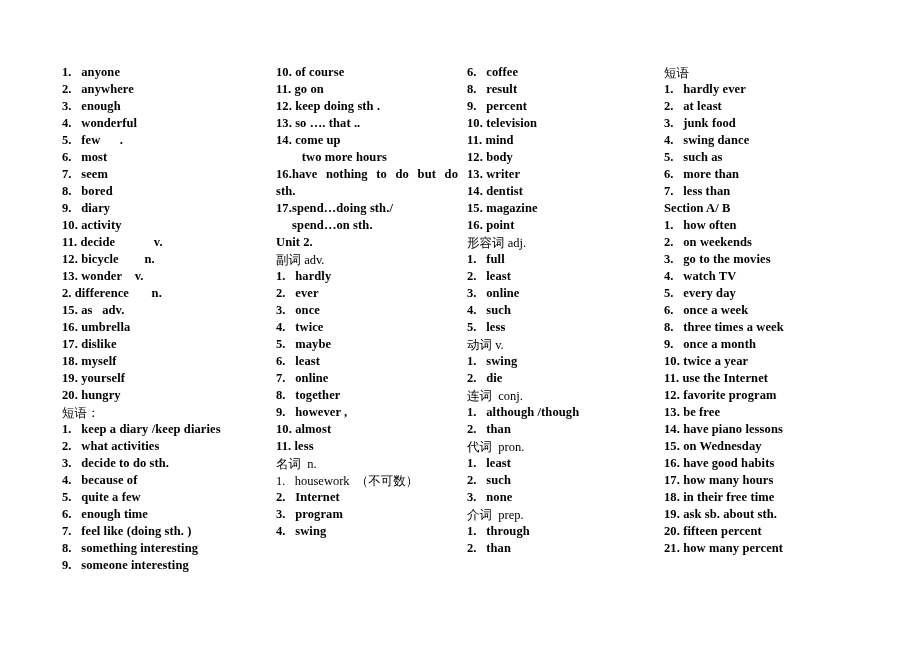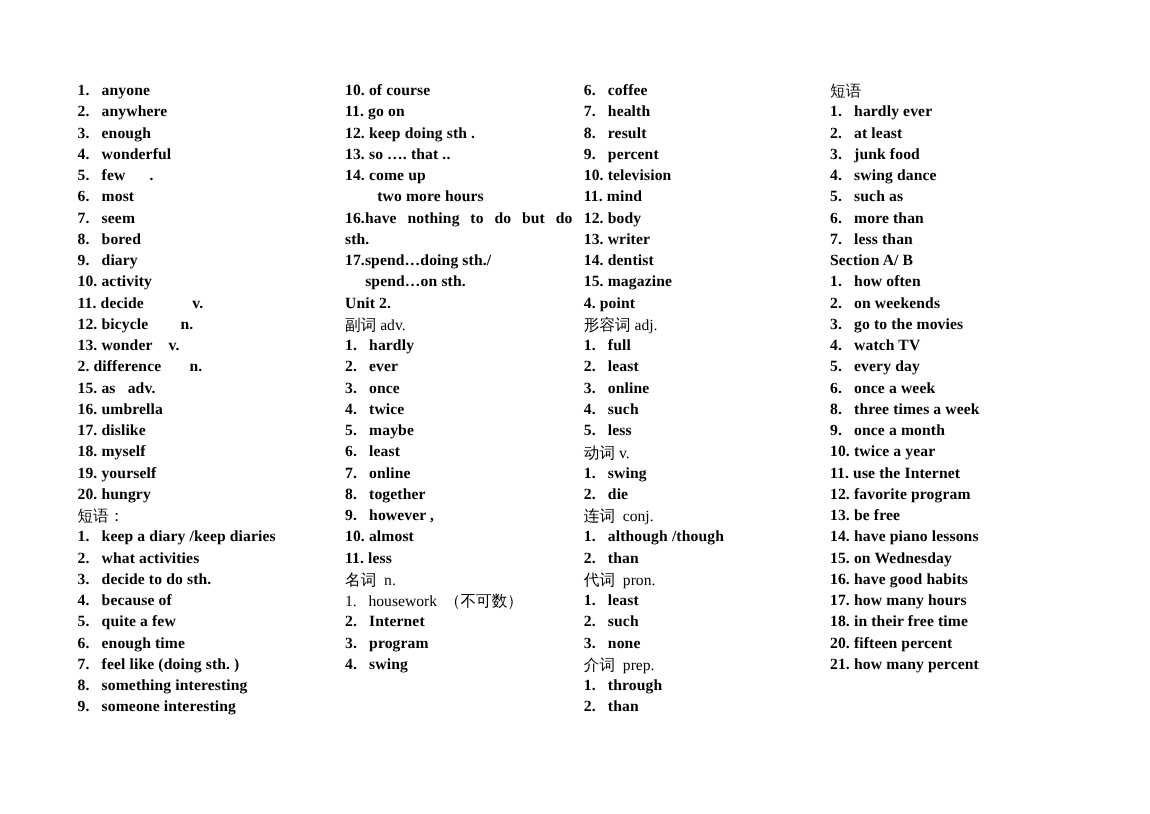--- a/index.html
+++ b/index.html
@@ -121,30 +121,29 @@
       <div class="line">10. almost</div>
       <div class="line">11. less</div>
       <div class="heading-cn"><span>名词</span><span class="latin">  n.</span></div>
       <div class="heading-cn"><span class="latin">1.   housework  </span><span>（不可数）</span></div>
       <div class="line">2.   Internet</div>
       <div class="line">3.   program</div>
       <div class="line">4.   swing</div>
     </div>
   <div class="column col-3">
       <div class="line">6.   coffee</div>
-      <div class="line">7.   health</div>
       <div class="line">8.   result</div>
       <div class="line">9.   percent</div>
       <div class="line">10. television</div>
       <div class="line">11. mind</div>
       <div class="line">12. body</div>
       <div class="line">13. writer</div>
       <div class="line">14. dentist</div>
       <div class="line">15. magazine</div>
-      <div class="line">4. point</div>
+      <div class="line">16. point</div>
       <div class="heading-cn"><span>形容词</span><span class="latin"> adj.</span></div>
       <div class="line">1.   full</div>
       <div class="line">2.   least</div>
       <div class="line">3.   online</div>
       <div class="line">4.   such</div>
       <div class="line">5.   less</div>
       <div class="heading-cn"><span>动词</span><span class="latin"> v.</span></div>
       <div class="line">1.   swing</div>
       <div class="line">2.   die</div>
       <div class="heading-cn"><span>连词</span><span class="latin">  conj.</span></div>
@@ -178,17 +177,18 @@
       <div class="line">9.   once a month</div>
       <div class="line">10. twice a year</div>
       <div class="line">11. use the Internet</div>
       <div class="line">12. favorite program</div>
       <div class="line">13. be free</div>
       <div class="line">14. have piano lessons</div>
       <div class="line">15. on Wednesday</div>
       <div class="line">16. have good habits</div>
       <div class="line">17. how many hours</div>
       <div class="line">18. in their free time</div>
+      <div class="line">19. ask sb. about sth.</div>
       <div class="line">20. fifteen percent</div>
       <div class="line">21. how many percent</div>
     </div>
 
 </div>
 
 </body></html>

